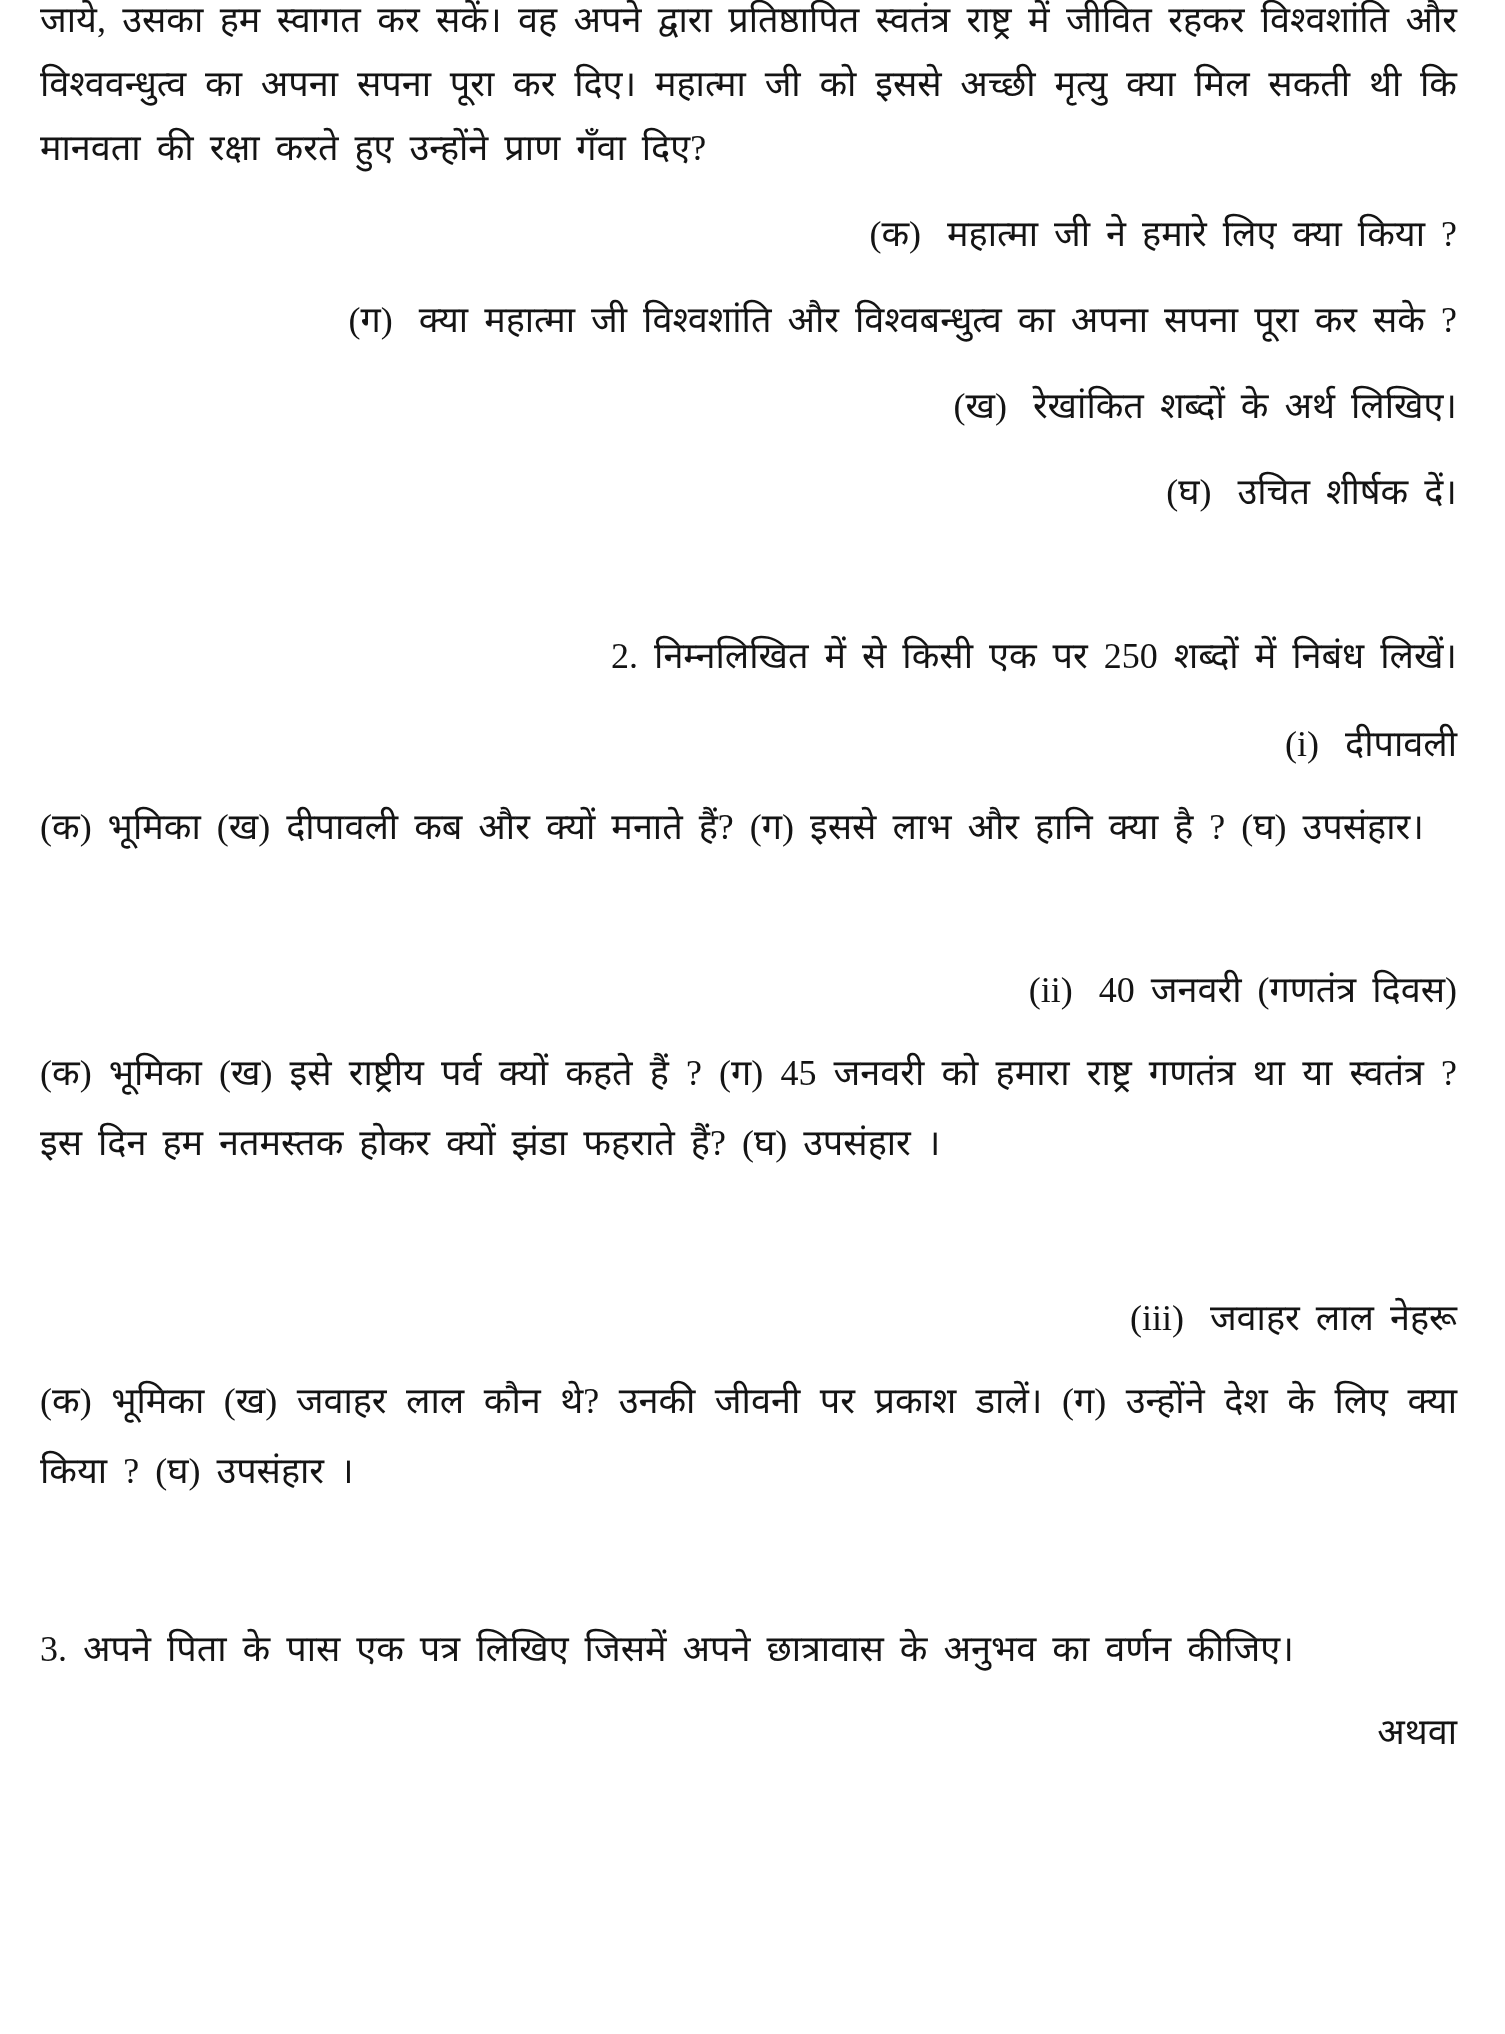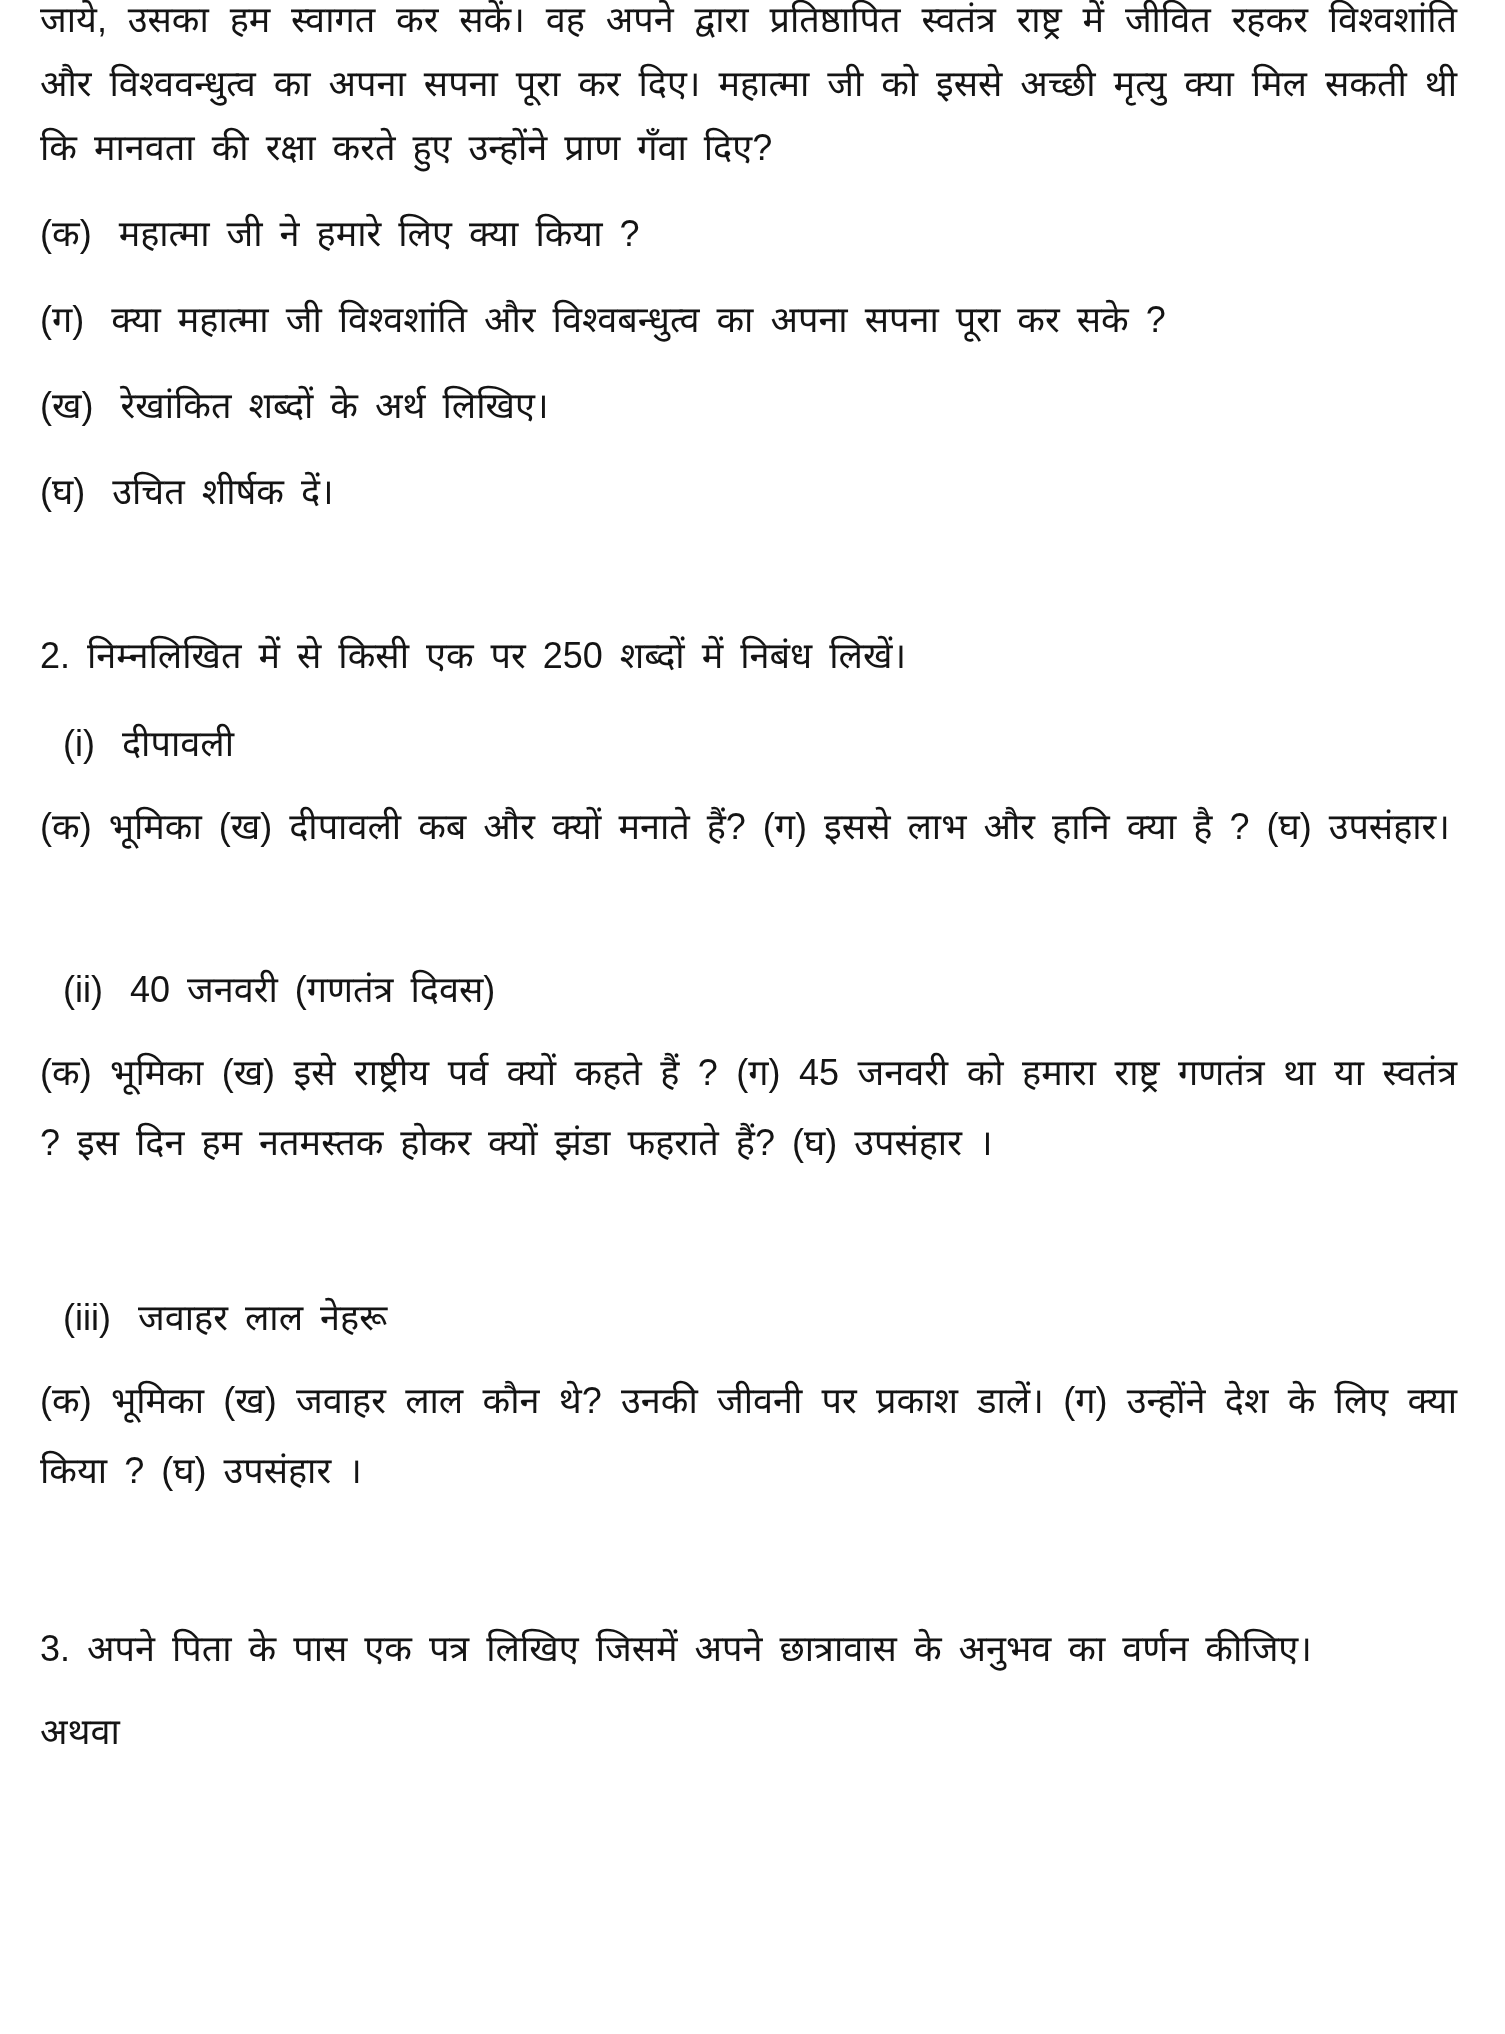--- a/index.html
+++ b/index.html
@@ -8,26 +8,26 @@
     background: #ffffff;
   }
   .page {
     position: relative;
     width: 1505px;
     height: 2034px;
     box-sizing: border-box;
     padding: 0 48px 0 40px;
     background: #ffffff;
     color: #141414;
-    font-family: Liberation Sans, sans-serif;
+    font-family: Liberation Serif, serif;
     font-size: 36px;
     word-spacing: 7px;
     overflow: hidden;
   }
-  p { margin: 0; }
+  p { margin: 0; text-align: right; }
   .passage {
     margin-top: -12px;
     line-height: 64px;
     text-align: justify;
   }
   .qpart {
     margin-top: 22px;
     line-height: 64px;
   }
   .qpart .label { margin-right: 10px; }

